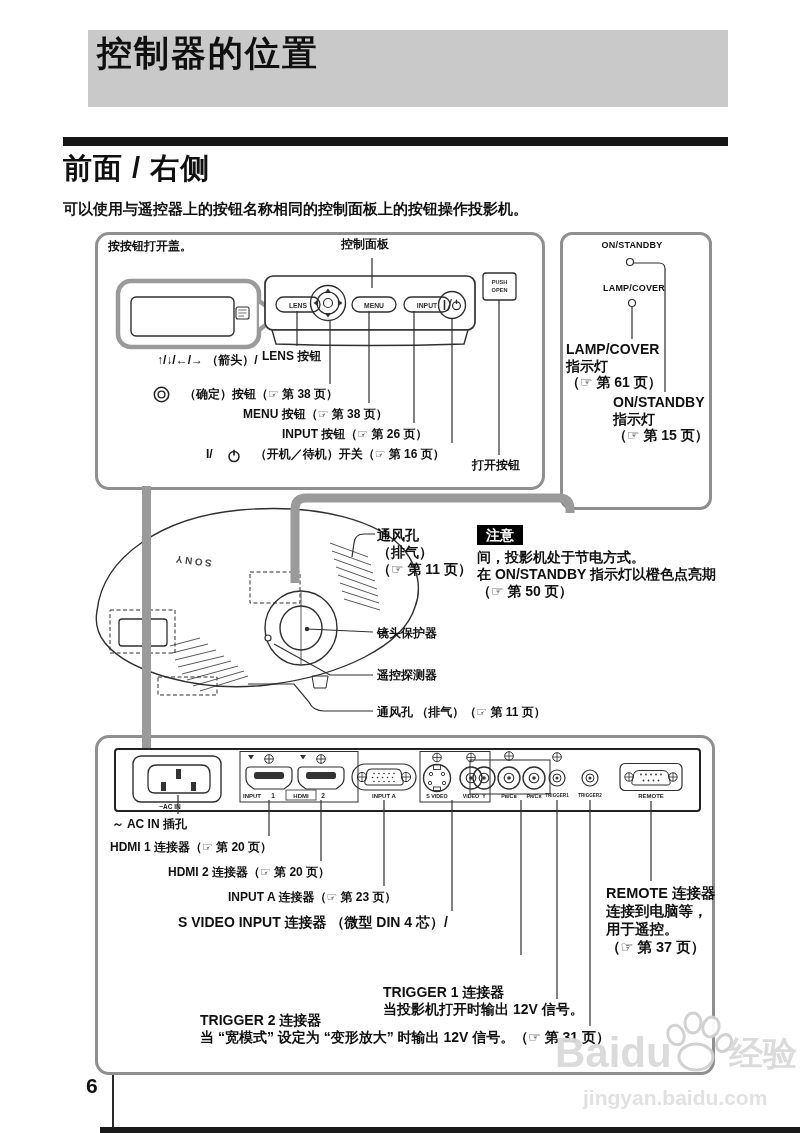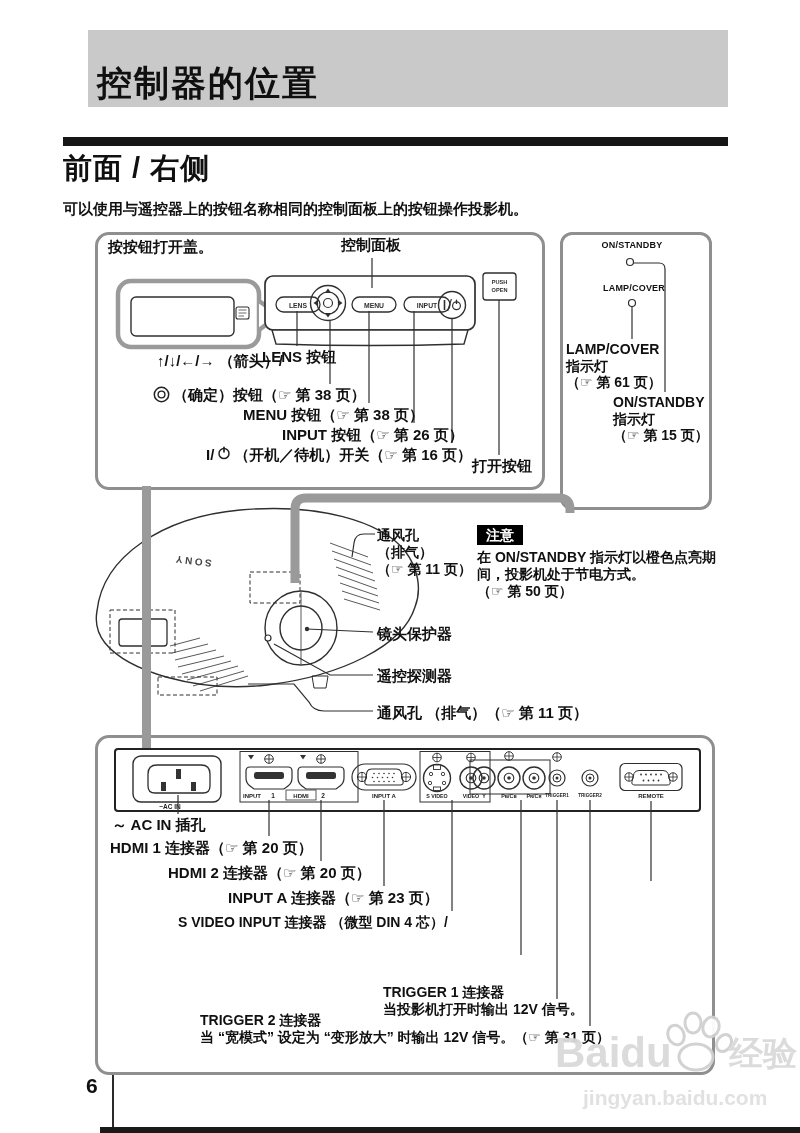--- a/index.html
+++ b/index.html
@@ -3,32 +3,32 @@
 <meta charset="utf-8">
 <style>
   *{margin:0;padding:0;box-sizing:border-box}
   html,body{background:#ffffff}
   .page{position:relative;width:800px;height:1133px;background:#fff;overflow:hidden;
         font-family:"Liberation Sans","DejaVu Sans",sans-serif;color:#101010}
   .abs{position:absolute;white-space:nowrap}
   .box{position:absolute;border:3px solid #8f8f8f;border-radius:14px;z-index:1;background:transparent}
   .art{position:absolute;left:0;top:0;z-index:3;pointer-events:none}
   .titlebar{left:88px;top:30px;width:640px;height:77px;background:#c9c9c9;z-index:2;
-            display:flex;align-items:flex-end;padding-left:9px}
+            display:flex;align-items:flex-start;padding-left:9px}
   .titlebar span{font-size:35px;font-weight:700;letter-spacing:2px}
   .rule{left:63px;top:137px;width:665px;height:9px;background:#161616;z-index:2}
   .section{left:63px;top:149px;font-size:29px;font-weight:700;letter-spacing:1px;z-index:2}
   .intro{left:63px;top:200px;font-size:15px;font-weight:600;z-index:2}
-  .lbl{font-size:15px;font-weight:600;line-height:17px;z-index:4}
+  .lbl{font-size:12px;font-weight:600;line-height:17px;z-index:4}
   .tiny{font-size:9px;font-weight:700;letter-spacing:.2px;text-align:center;z-index:4}
   .blk div{white-space:nowrap}
   .b14 div{font-size:14px;font-weight:600;line-height:16.5px}
   .b145 div{font-size:14.5px;font-weight:600;line-height:18px}
   .b15 div{font-size:14px;font-weight:600;line-height:17px}
-  .row{display:flex;align-items:flex-start;gap:3px}
+  .row{display:flex;align-items:flex-end;gap:14px}
   .notebadge{left:477px;top:525px;width:46px;height:20px;background:#000;color:#fff;
              font-size:14px;font-weight:700;text-align:center;line-height:20px;z-index:4}
   .t14{font-size:14px}
   .pgnum{left:86px;top:1074px;font-size:21px;font-weight:600;z-index:4}
   .vline{left:112px;top:1075px;width:2px;height:52px;background:#2a2a2a;z-index:4}
   .botbar{left:100px;top:1127px;width:700px;height:6px;background:#1a1a1a;z-index:4}
   .wm{position:absolute;left:553px;top:1005px;z-index:6;pointer-events:none;opacity:.95}
 </style>
 </head>
 <body>
@@ -290,39 +290,45 @@
     <div>通风孔</div>
     <div>（排气）</div>
     <div>（☞ 第 11 页）</div>
   </div>
   <div class="abs lbl" style="left:377px;top:625px">镜头保护器</div>
   <div class="abs lbl" style="left:377px;top:667px">遥控探测器</div>
   <div class="abs lbl" style="left:377px;top:704px">通风孔 （排气）（☞ 第 11 页）</div>
 
   <div class="abs notebadge">注意</div>
   <div class="abs blk b15" style="left:477px;top:549px;z-index:4">
+    <div>间，投影机处于节电方式。</div>
     <div>在 ON/STANDBY 指示灯以橙色点亮期</div>
-    <div>间，投影机处于节电方式。</div>
     <div>（☞ 第 50 页）</div>
   </div>
 
   <div class="abs lbl" style="left:112px;top:816px">～ AC IN 插孔</div>
   <div class="abs lbl" style="left:110px;top:839px">HDMI 1 连接器（☞ 第 20 页）</div>
   <div class="abs lbl" style="left:168px;top:864px">HDMI 2 连接器（☞ 第 20 页）</div>
   <div class="abs lbl" style="left:228px;top:889px">INPUT A 连接器（☞ 第 23 页）</div>
   <div class="abs blk b15" style="left:178px;top:914px;z-index:4">
     <div>S VIDEO INPUT 连接器 （微型 DIN 4 芯）/</div>
   </div>
   <div class="abs blk b14" style="left:383px;top:984px;z-index:4">
     <div>TRIGGER 1 连接器</div>
     <div>当投影机打开时输出 12V 信号。</div>
   </div>
   <div class="abs blk b14" style="left:200px;top:1012px;z-index:4">
     <div>TRIGGER 2 连接器</div>
     <div>当 “宽模式” 设定为 “变形放大” 时输出 12V 信号。（☞ 第 31 页）</div>
+  </div>
+  <div class="abs blk b145 t14" style="left:606px;top:884px;z-index:4">
+    <div>REMOTE 连接器</div>
+    <div>连接到电脑等，</div>
+    <div>用于遥控。</div>
+    <div>（☞ 第 37 页）</div>
   </div>
 
   <div class="abs pgnum">6</div>
   <div class="abs vline"></div>
   <div class="abs botbar"></div>
 
   <svg class="wm" width="247" height="115" viewBox="0 0 247 115">
     <text x="2" y="62" font-size="42" font-weight="bold" fill="#dadada">Baidu</text>
     <g stroke="#d0d0d0" stroke-width="3" fill="#ffffff">
       <ellipse cx="123" cy="30" rx="8" ry="10" transform="rotate(-20 123 30)"></ellipse>

